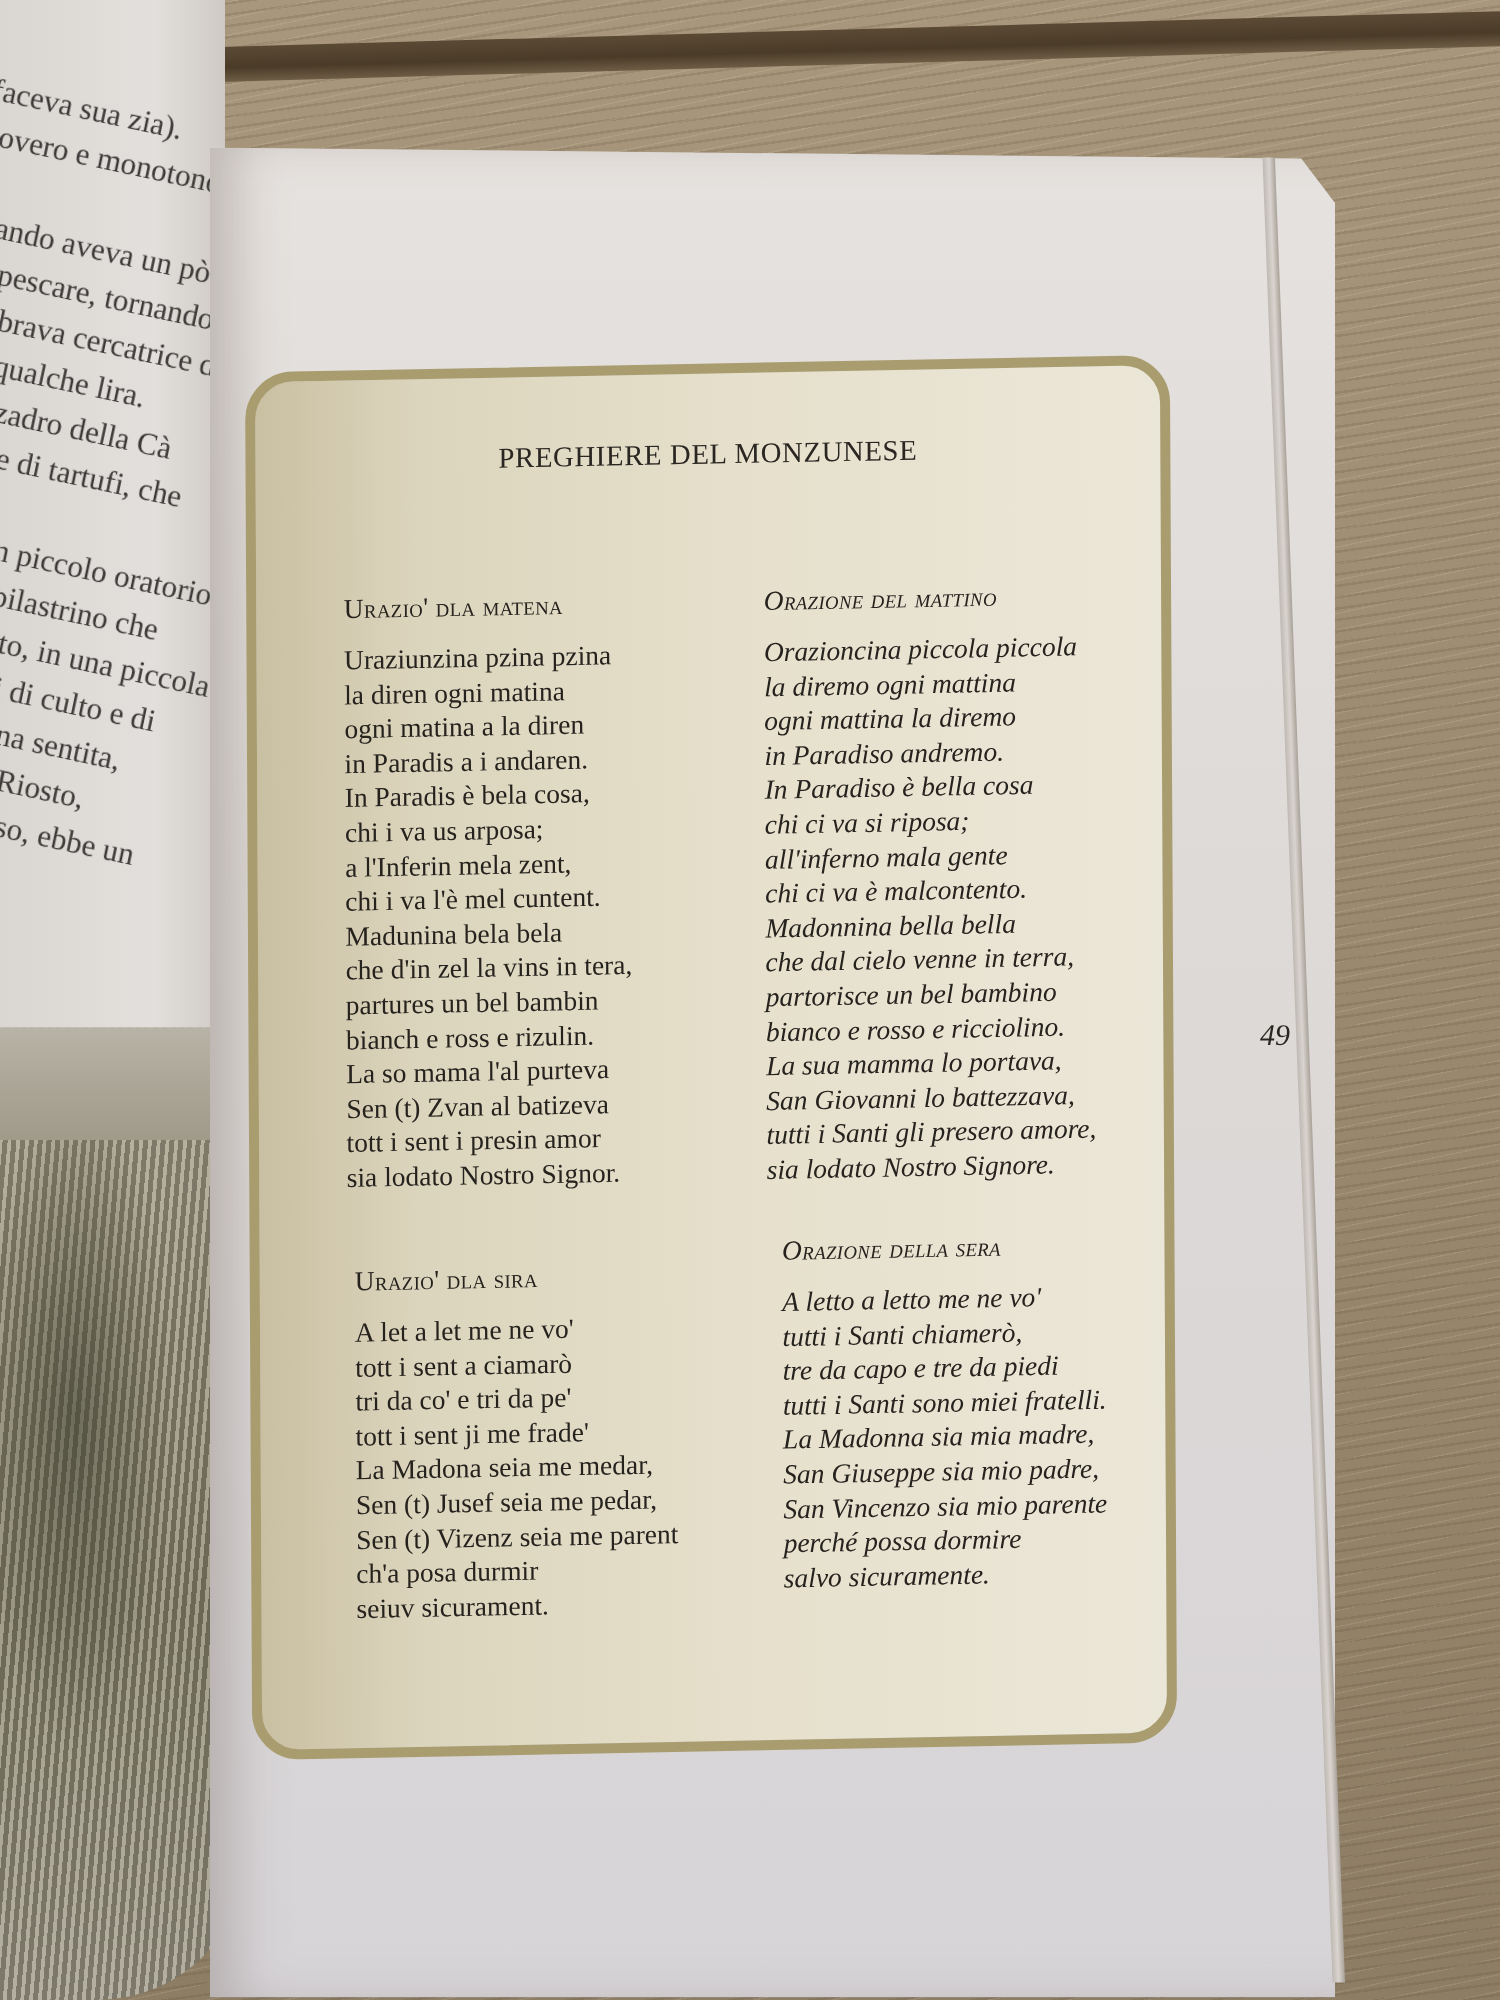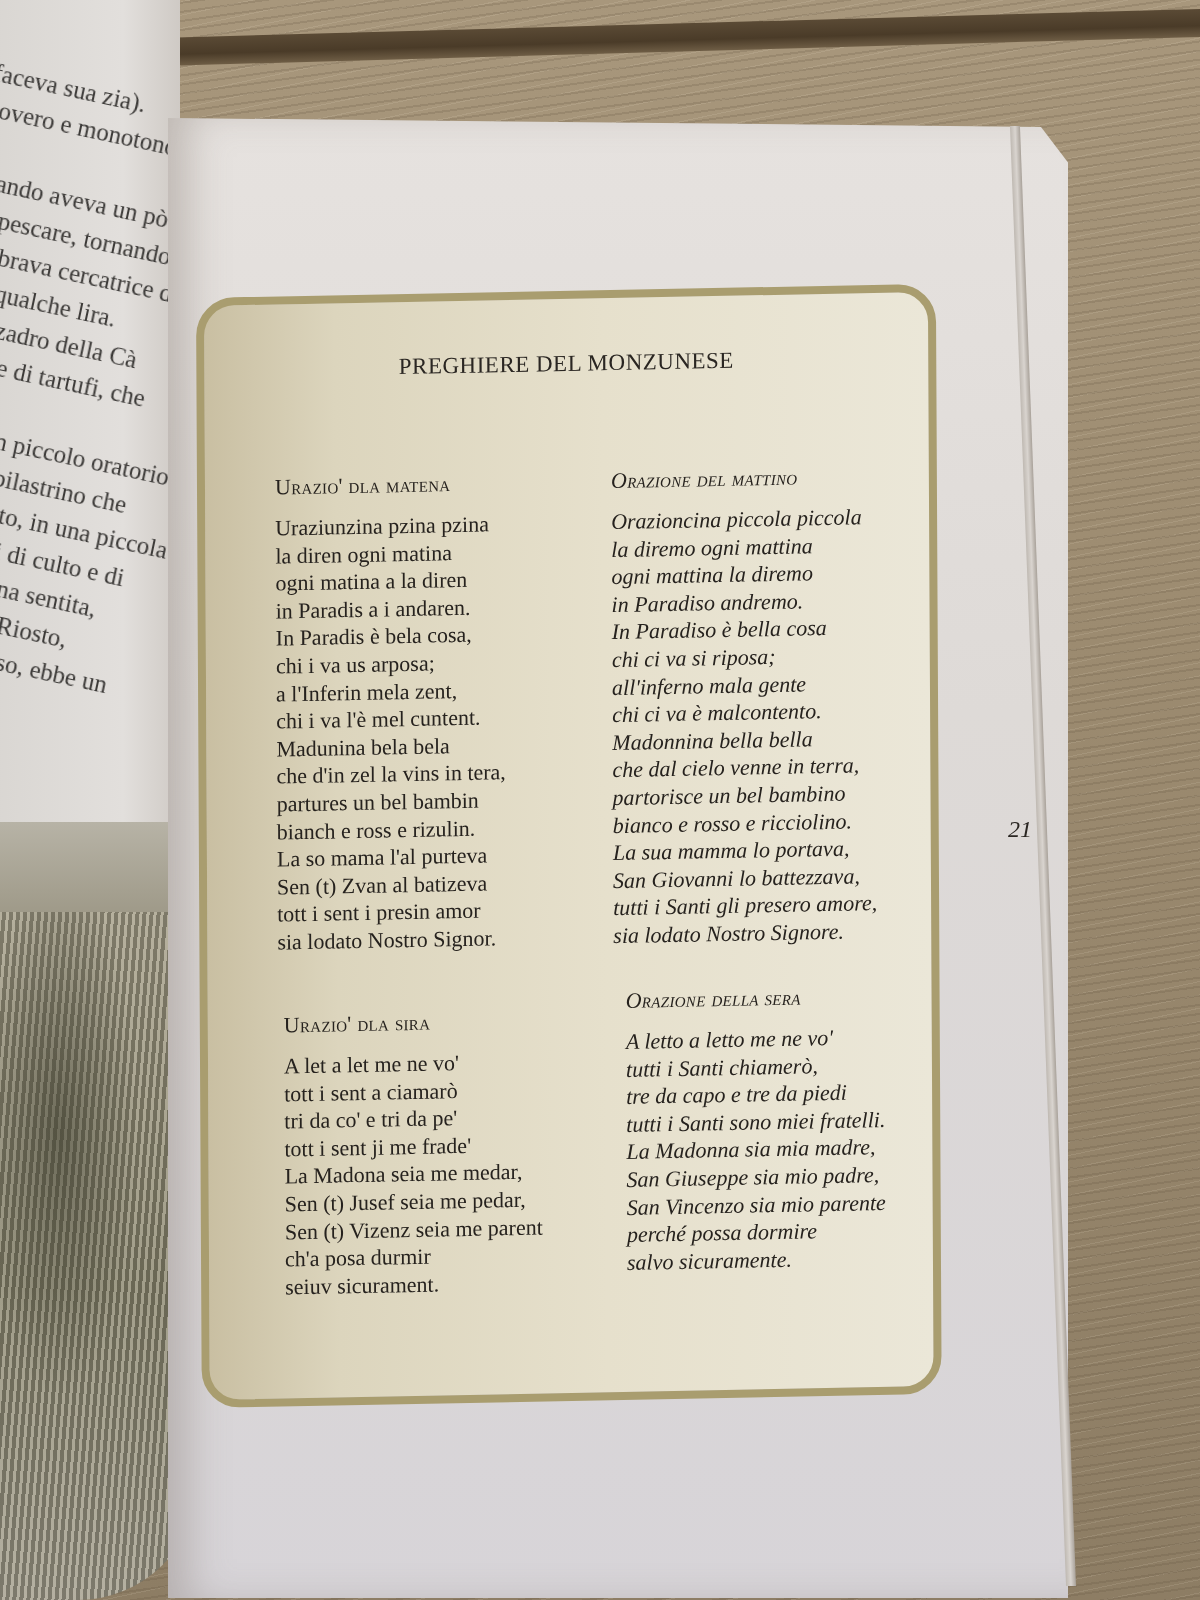--- a/index.html
+++ b/index.html
@@ -194,13 +194,13 @@
       <div>tutti i Santi sono miei fratelli.</div>
       <div>La Madonna sia mia madre,</div>
       <div>San Giuseppe sia mio padre,</div>
       <div>San Vincenzo sia mio parente</div>
       <div>perché possa dormire</div>
       <div>salvo sicuramente.</div>
     </div>
   </div>
 </div>
 
-<div class="page-number">21</div>
+<div class="page-number">49</div>
 
 </body></html>

